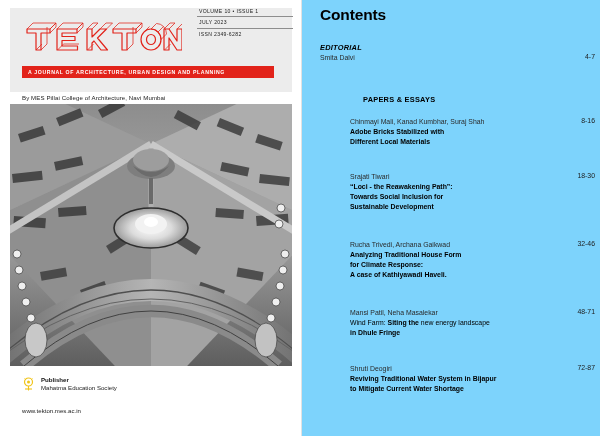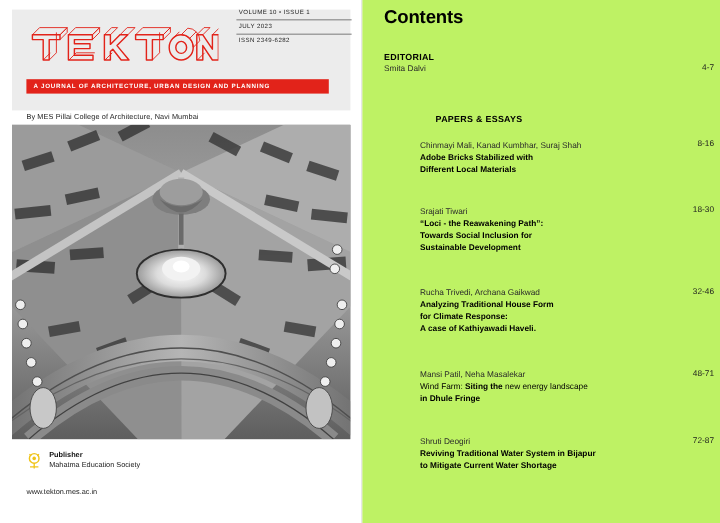--- a/index.html
+++ b/index.html
@@ -92,34 +92,34 @@
   .pub-text { line-height: 1.32; }
   .pub-label { font-size: 6.1px; font-weight: bold; color: #111; }
   .pub-name  { font-size: 6.1px; color: #222; }
 
   .website {
     position: absolute; left: 22px; top: 407px;
     font-size: 6.1px; color: #222;
   }
 
   
-  .right-page { position: absolute; left: 302px; top: 0; width: 298px; height: 436px; background:#bef264; }
+  .right-page { position: absolute; left: 302px; top: 0; width: 298px; height: 436px; background:#7dd3fc; }
 
   .contents-title {
     position: absolute; left: 18px; top: 6px;
     font-size: 15.5px; font-weight: bold; color: #000;
     letter-spacing: -0.15px;
   }
 
   .section-head {
     position: absolute; left: 18px;
     font-size: 7.4px; font-weight: bold; color: #000;
     letter-spacing: 0.25px;
   }
-  .section-editorial { top: 43px; }
+  .section-editorial { top: 43px; font-style: italic; }
   .section-papers    { top: 95px; margin-left: 43px; }
 
   .entry { position: absolute; width: 275px; }
   .entry .authors {
     font-size: 6.9px; color: #2a2a2a; line-height: 1.46;
     white-space: nowrap;
   }
   .entry .ttl {
     font-size: 6.9px; font-weight: bold; color: #000;
     line-height: 1.46;

